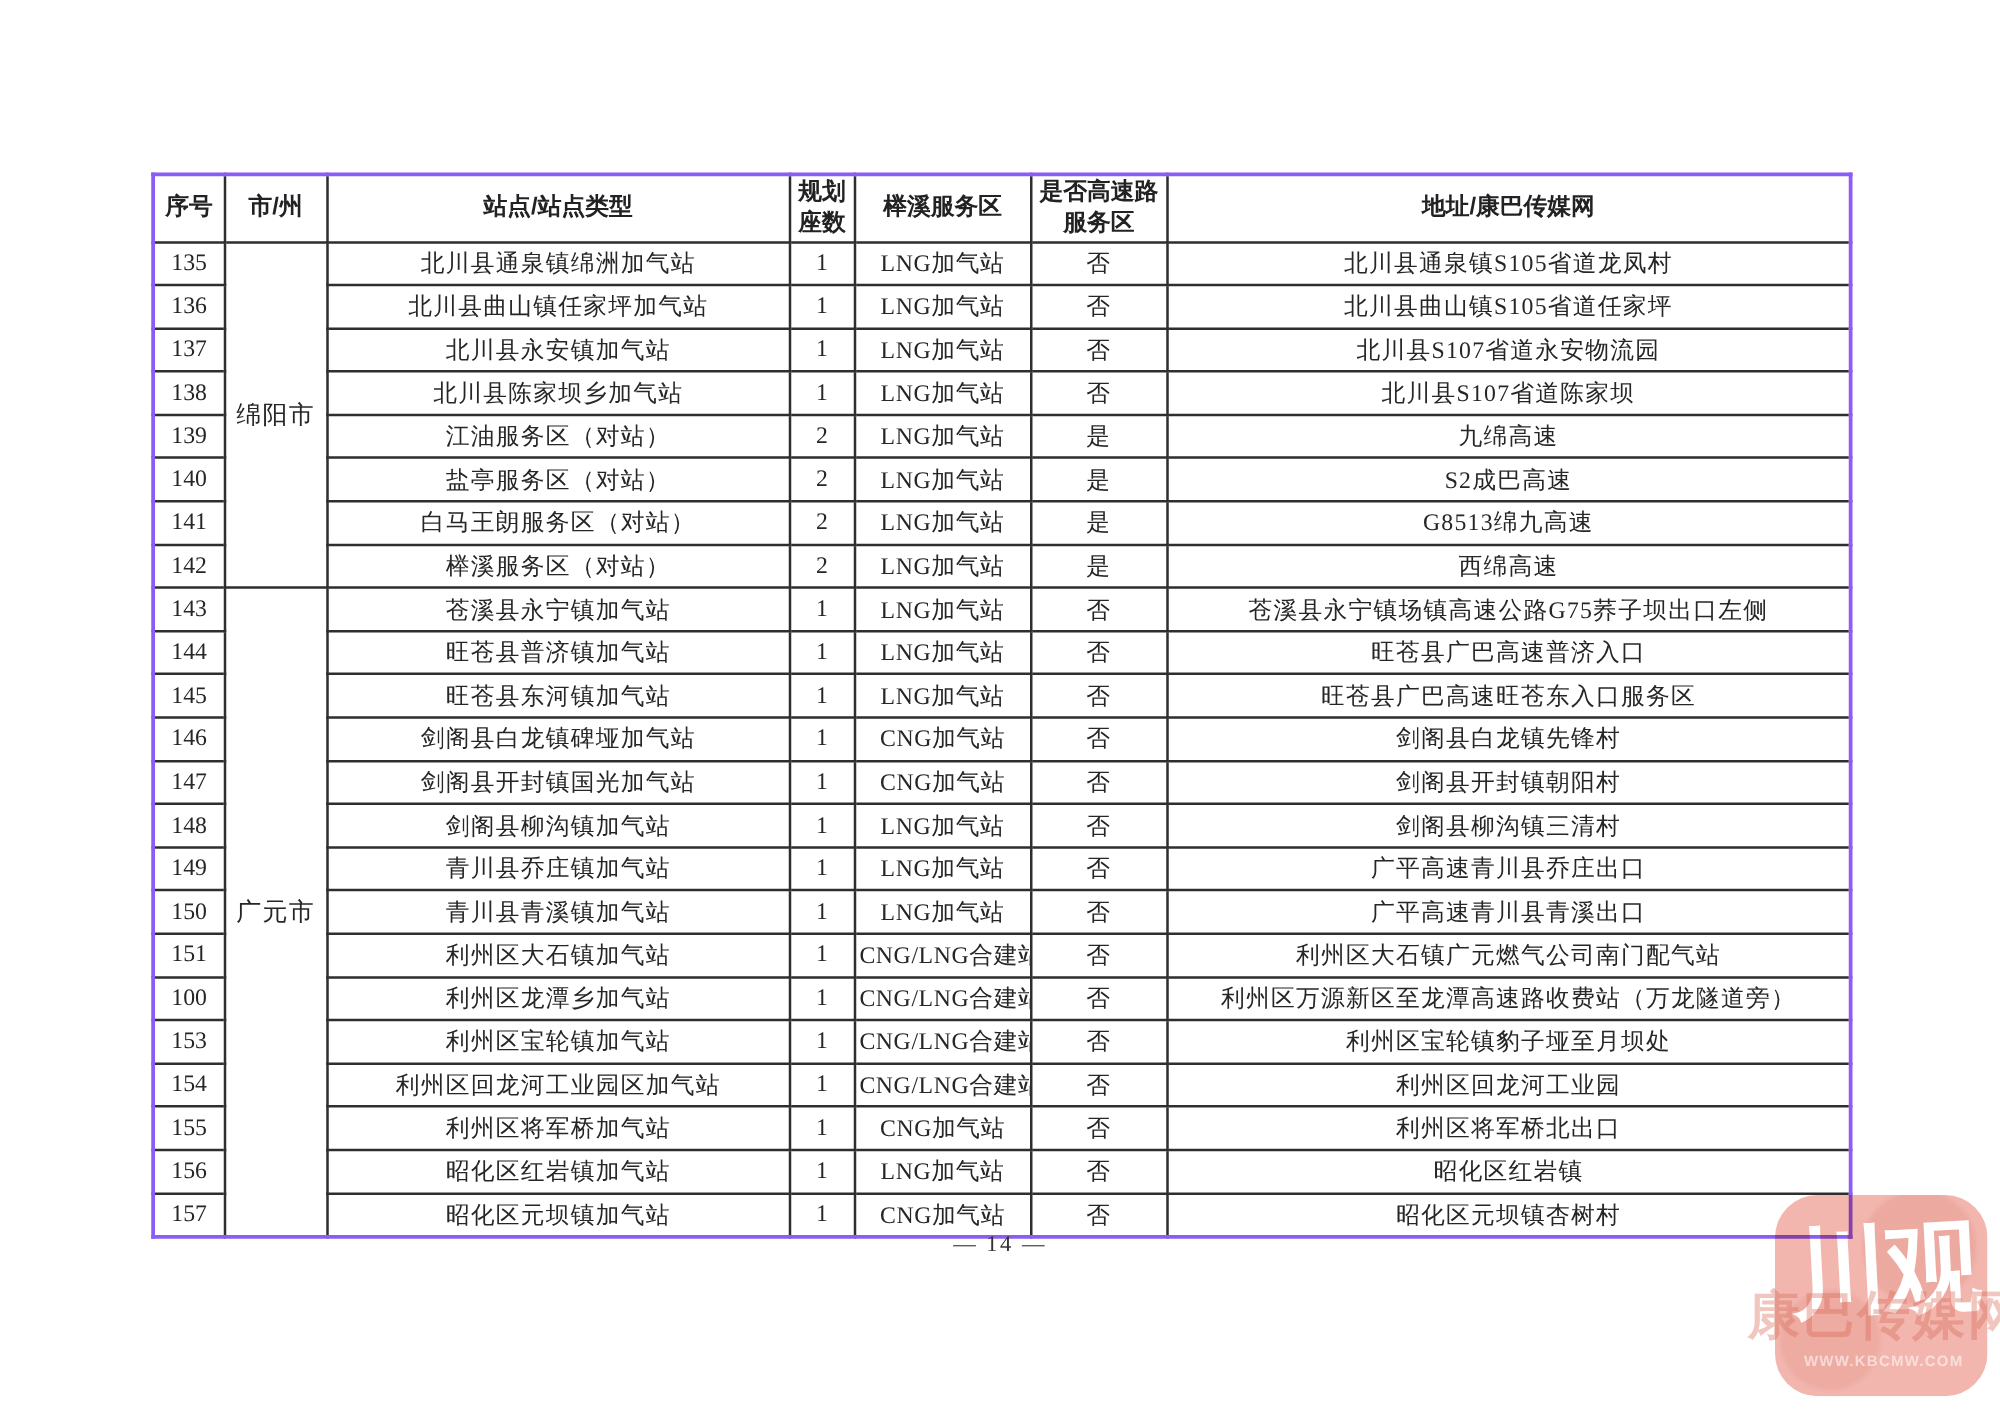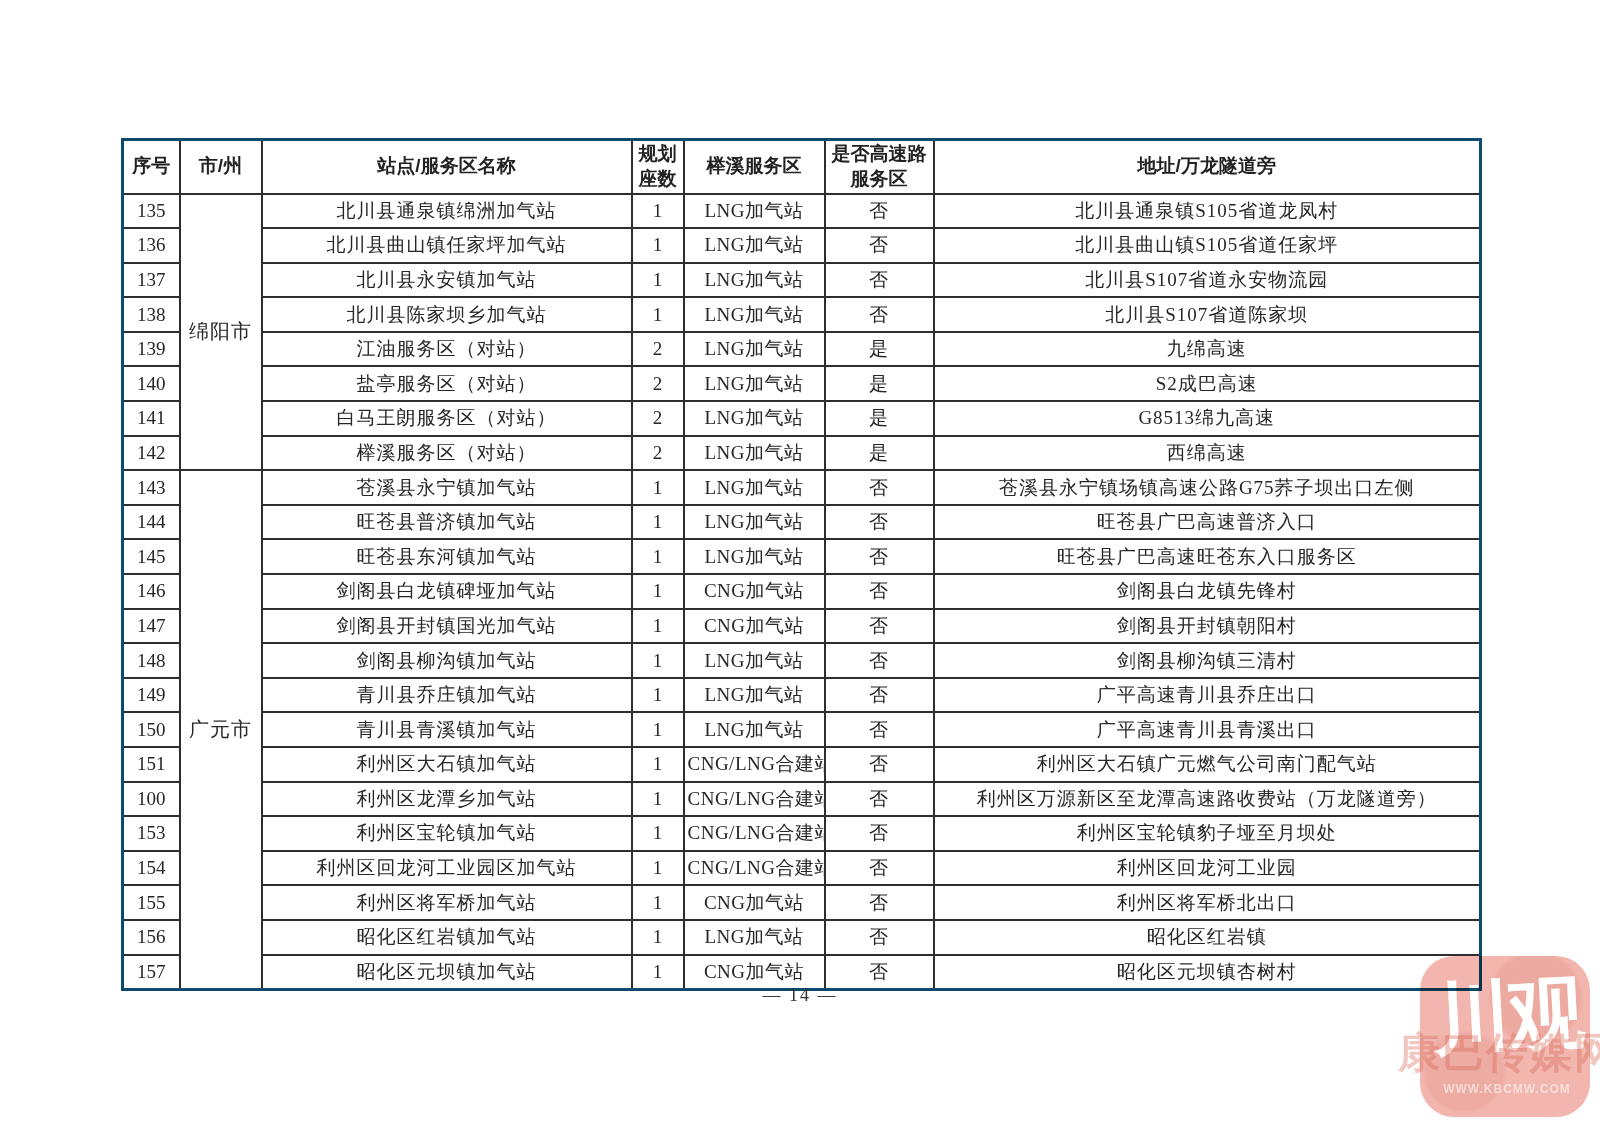--- a/index.html
+++ b/index.html
@@ -19,21 +19,21 @@
     table-layout:fixed;
     background:transparent;
   }
   .doc-table th,.doc-table td{
     border:2px solid #2e2e2e;
     padding:0 3px;
     text-align:center;
     vertical-align:middle;
     overflow:hidden;
   }
-  .doc-table{border:3px solid #0c4a6e;}
+  .doc-table{border:3px solid #8b5cf6;}
   .doc-table thead tr{height:54px;}
   .doc-table tbody tr{height:34.6px;}
   .doc-table th{
     font-family:"Liberation Sans","DejaVu Sans",sans-serif;
     font-weight:600;
     font-size:19px;
     line-height:1.3;
     color:#222;
   }
   .doc-table td{
@@ -122,25 +122,25 @@
       <col style="width:370px">
       <col style="width:52px">
       <col style="width:141px">
       <col style="width:109px">
       <col style="width:547px">
     </colgroup>
     <thead>
       <tr>
         <th>序号</th>
         <th>市/州</th>
-        <th>站点/服务区名称</th>
+        <th>站点/站点类型</th>
         <th>规划座数</th>
         <th>榉溪服务区</th>
         <th>是否高速路服务区</th>
-        <th>地址/万龙隧道旁</th>
+        <th>地址/康巴传媒网</th>
       </tr>
     </thead>
     <tbody>
         <tr>
           <td class="cell-no">135</td>
           <td class="cell-city" rowspan="8">绵阳市</td>
           <td class="cell-name">北川县通泉镇绵洲加气站</td>
           <td class="cell-seats">1</td>
           <td class="cell-type">LNG加气站</td>
           <td class="cell-highway">否</td>

